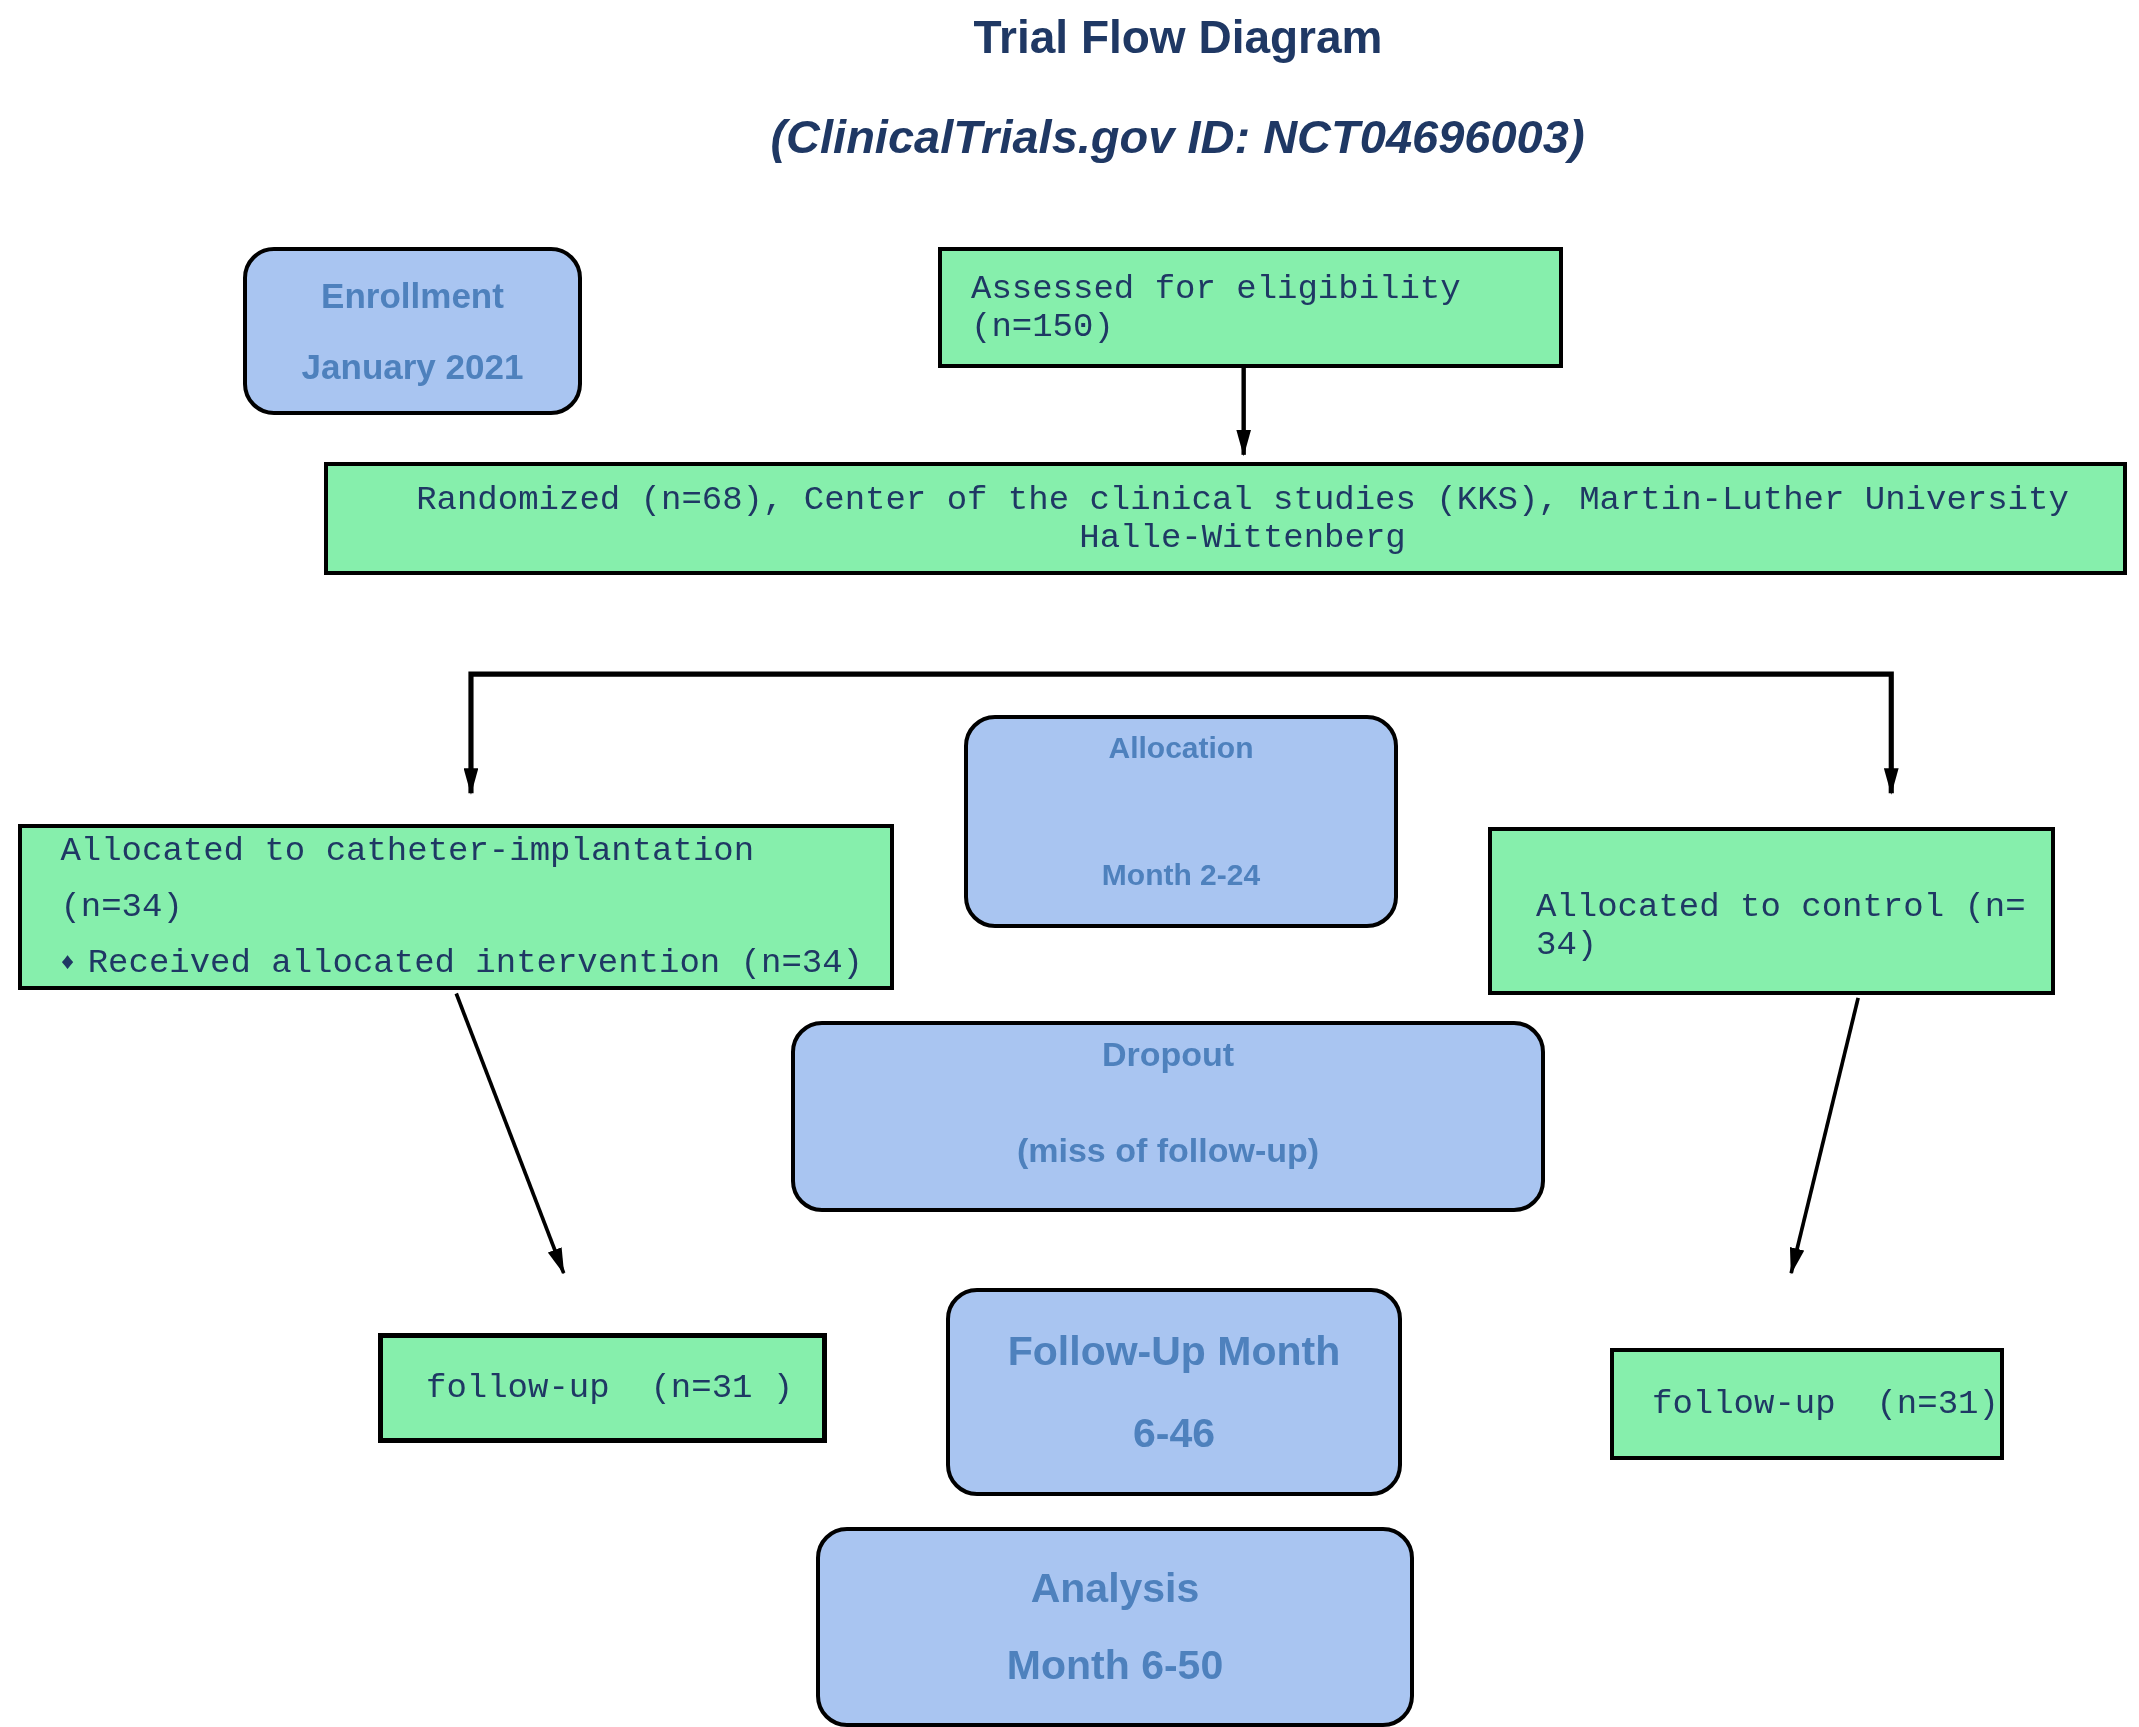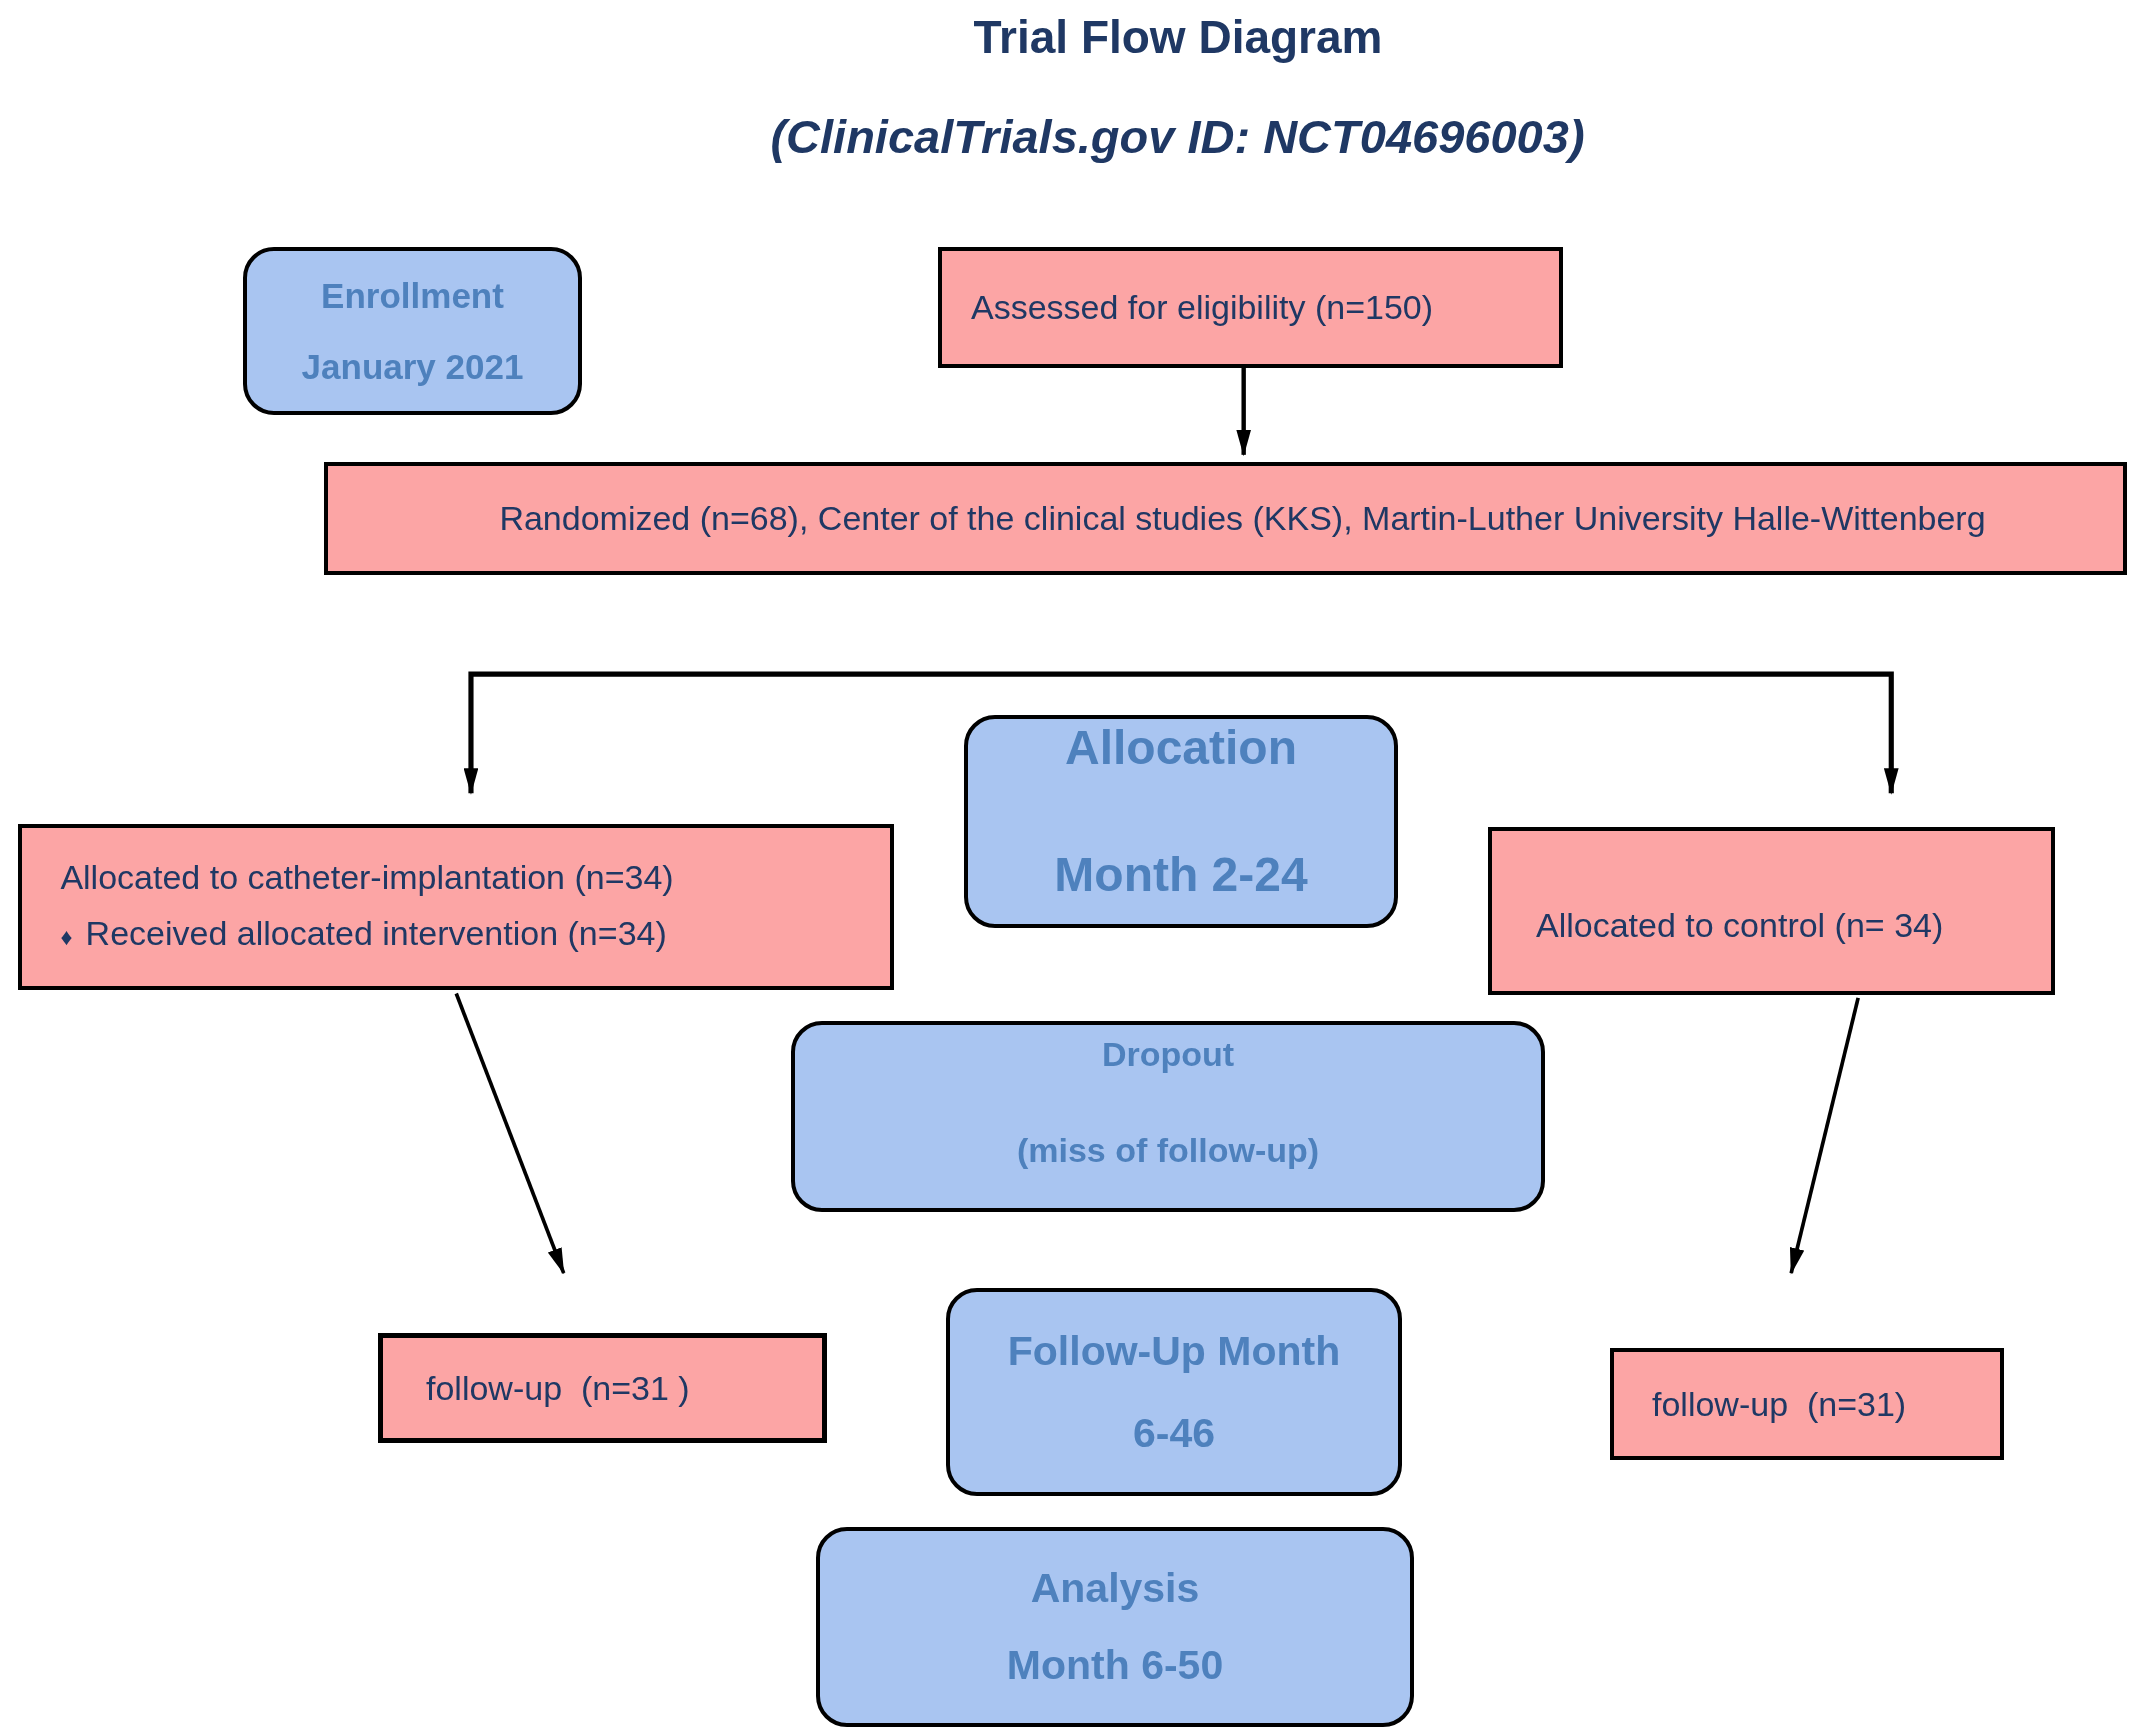--- a/index.html
+++ b/index.html
@@ -23,33 +23,33 @@
     background:#A9C5F1;
     border:4.4px solid #000000;
     border-radius:31px;
     display:flex;flex-direction:column;align-items:center;justify-content:center;
     color:#4E81BD;font-weight:bold;text-align:right;
     box-sizing:border-box;
   }
   .stage .l1,.stage .l2{display:block;}
   .whitebox{
     position:absolute;
-    background:#fca5a5;
+    background:#86efac;
     border:4.4px solid #000000;
     color:#1F3864;
     font-size:34px;
     box-sizing:border-box;
-    display:flex;flex-direction:column;justify-content:center;
+    display:flex;flex-direction:column;justify-content:center;font-family:Liberation Mono, monospace;
   }
   .prespace{white-space:pre;}
   
   #stage-enrollment{left:243px;top:247px;width:339px;height:168px;font-size:35px;line-height:71px;}
   #box-assessed{left:938px;top:247px;width:625px;height:121px;padding-left:29px;}
   #box-randomized{left:324px;top:462px;width:1803px;height:113px;align-items:center;text-align:center;padding-left:34px;}
-  #stage-allocation{left:964px;top:715px;width:434px;height:213px;font-size:48px;line-height:79px;padding-bottom:22px;gap:48px;}
+  #stage-allocation{left:964px;top:715px;width:434px;height:213px;font-size:30px;line-height:79px;padding-bottom:22px;gap:48px;}
   #box-allocated-intervention{left:18.4px;top:824px;width:876px;height:166px;padding-left:38px;line-height:56px;}
   #box-allocated-control{left:1488px;top:827px;width:567px;height:168px;padding-left:44px;padding-top:29px;justify-content:center;}
   #stage-dropout{left:791px;top:1021px;width:754px;height:191px;font-size:34px;line-height:68px;padding-bottom:29px;gap:28px;}
   #stage-followup{left:946px;top:1288px;width:456px;height:208px;font-size:41px;line-height:82px;}
   #box-followup-left{left:378px;top:1333px;width:449px;height:110px;padding-left:43px;border-width:5.2px;}
   #box-followup-right{left:1610px;top:1348px;width:394px;height:112px;padding-left:38px;}
   #stage-analysis{left:816px;top:1527px;width:598px;height:200px;font-size:41px;line-height:77px;}
   .bullet{font-size:23.5px;vertical-align:middle;margin-right:13.2px;}
   svg.connectors{position:absolute;left:0;top:0;pointer-events:none;}
 </style>

